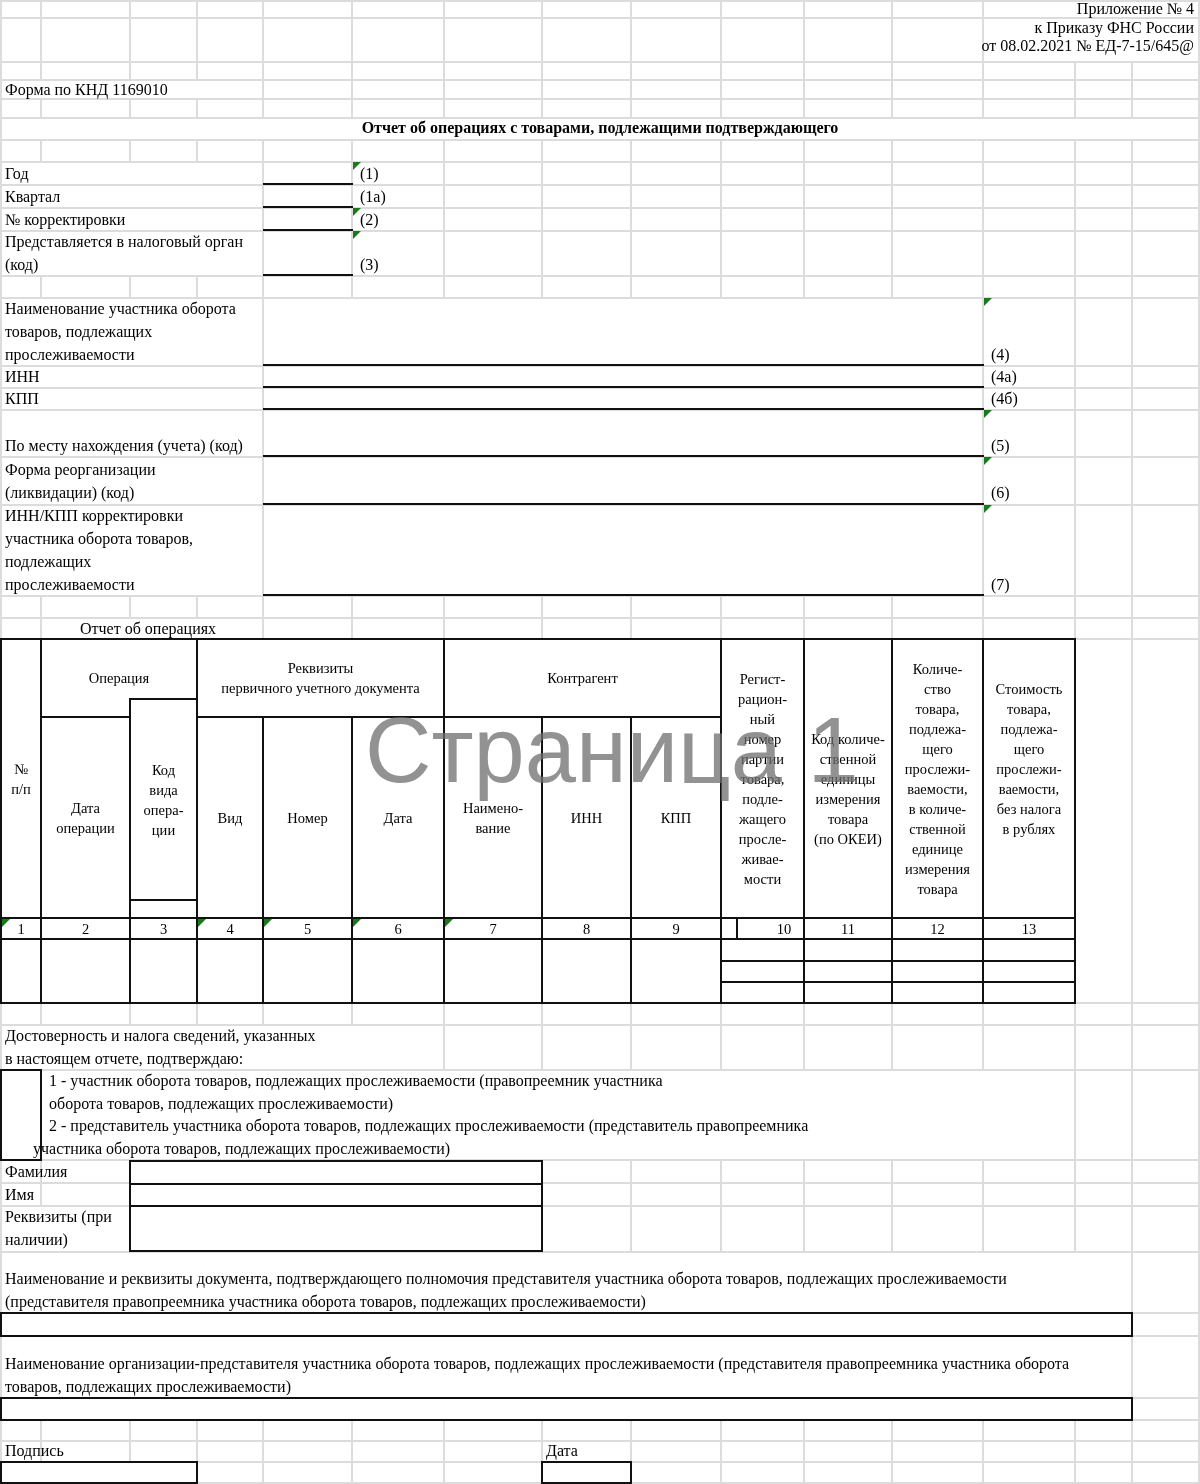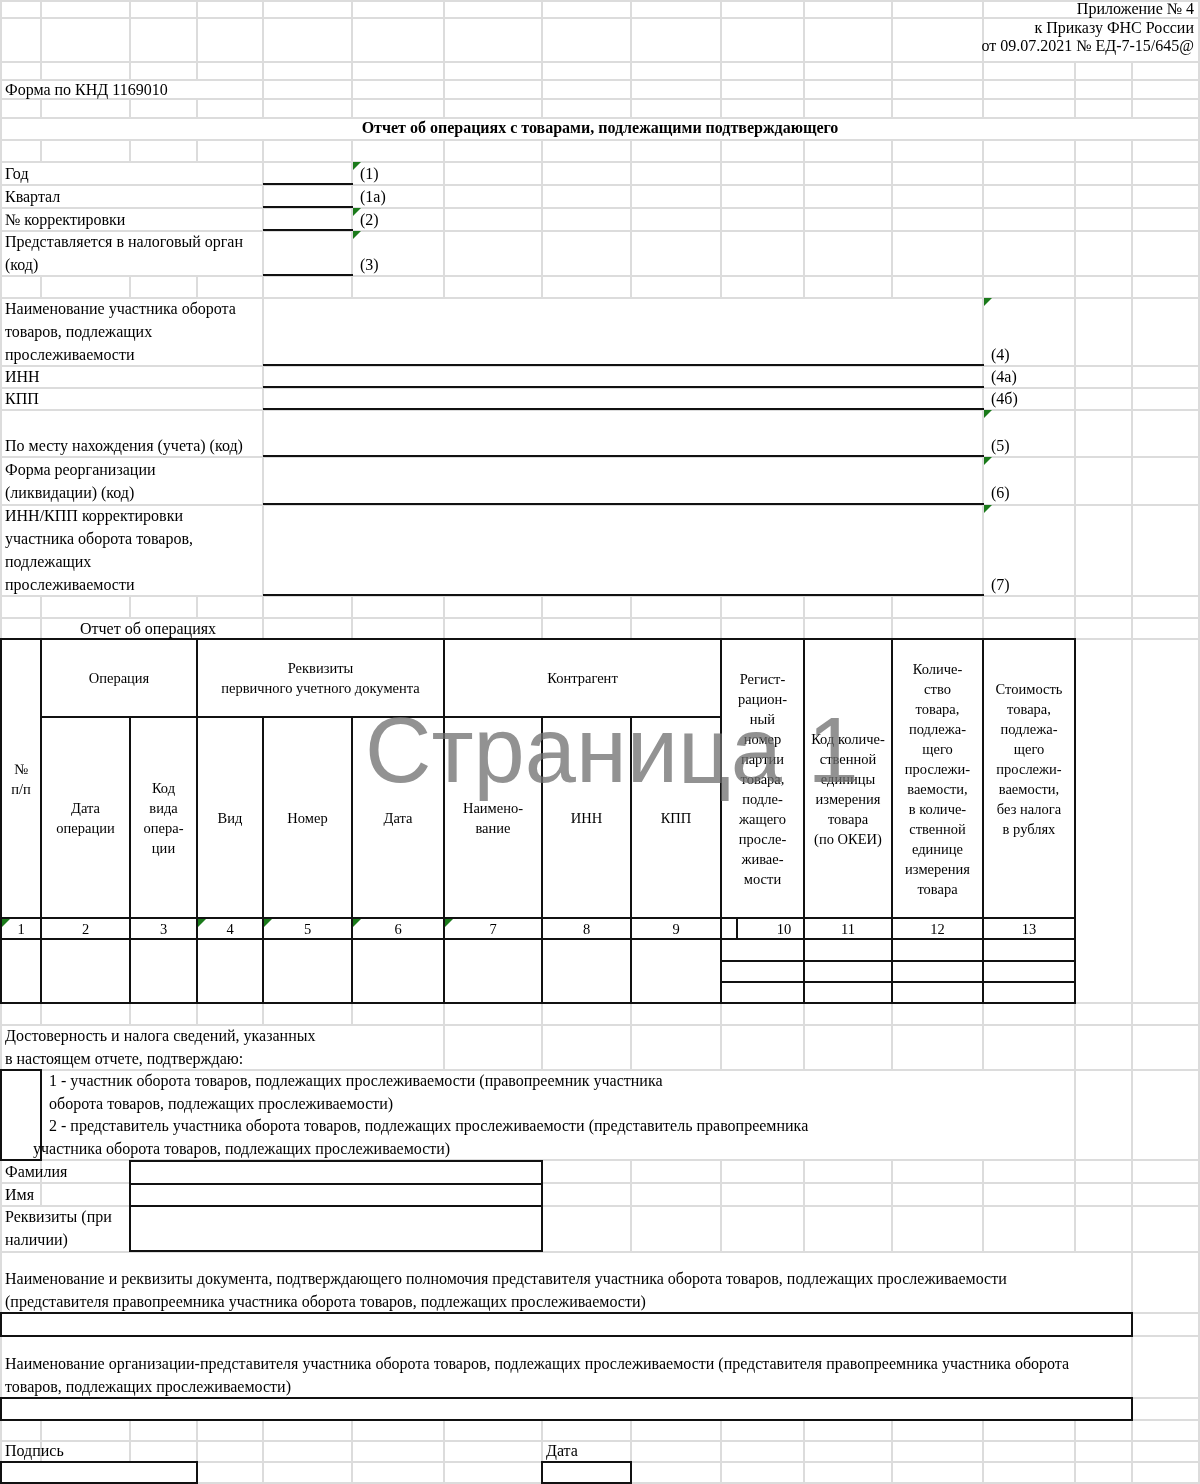--- a/index.html
+++ b/index.html
@@ -109,21 +109,21 @@
   <div class="mask" style="left:42px;top:619px;width:220px;height:19px"></div>
   <div class="mask" style="left:2px;top:1026px;width:441px;height:43px"></div>
   <div class="mask" style="left:42px;top:1071px;width:1032px;height:88px"></div>
   <div class="mask" style="left:2px;top:1207px;width:127px;height:44px"></div>
   <div class="mask" style="left:2px;top:1253px;width:1129px;height:59px"></div>
   <div class="mask" style="left:2px;top:1337px;width:1129px;height:60px"></div>
 </div>
 
 <div class="t small right" style="right:6px;top:0px">Приложение № 4</div>
 <div class="t small right" style="right:6px;top:19px">к Приказу ФНС России</div>
-<div class="t small right" style="right:6px;top:37px">от 09.07.2021 № ЕД-7-15/645@</div>
+<div class="t small right" style="right:6px;top:37px">от 08.02.2021 № ЕД-7-15/645@</div>
 <div class="t small" style="left:5px;top:81px">Форма по КНД 1169010</div>
 <div class="t bold center" style="left:0;width:1200px;top:117px">Отчет об операциях с товарами, подлежащими подтверждающего</div>
 
 <div class="t" style="left:5px;top:163px">Год</div>
 <div class="t" style="left:264px;top:163px;width:86px;height:21px"></div>
 <div class="uline" style="left:263px;top:183px;width:90px"></div>
 <div class="flag" style="left:353px;top:162px"></div>
 <div class="t" style="left:360px;top:163px">(1)</div>
 
 <div class="t" style="left:5px;top:186px">Квартал</div>
@@ -227,21 +227,21 @@
 товара,
 подлежа-
 щего
 прослежи-
 ваемости,
 без налога
 в рублях</div>
 
   <div class="cell" style="left:40px;top:716px;width:91px;height:203px">Дата
 операции</div>
-  <div class="cell" style="left:129px;top:716px;width:69px;height:203px">Код
+  <div class="cell" style="left:129px;top:698px;width:69px;height:203px">Код
 вида
 опера-
 ции</div>
   <div class="cell" style="left:196px;top:716px;width:68px;height:203px">Вид</div>
   <div class="cell" style="left:262px;top:716px;width:91px;height:203px">Номер</div>
   <div class="cell" style="left:351px;top:716px;width:94px;height:203px">Дата</div>
   <div class="cell" style="left:443px;top:716px;width:100px;height:203px">Наимено-
 вание</div>
   <div class="cell" style="left:541px;top:716px;width:91px;height:203px">ИНН</div>
   <div class="cell" style="left:630px;top:716px;width:92px;height:203px">КПП</div>

